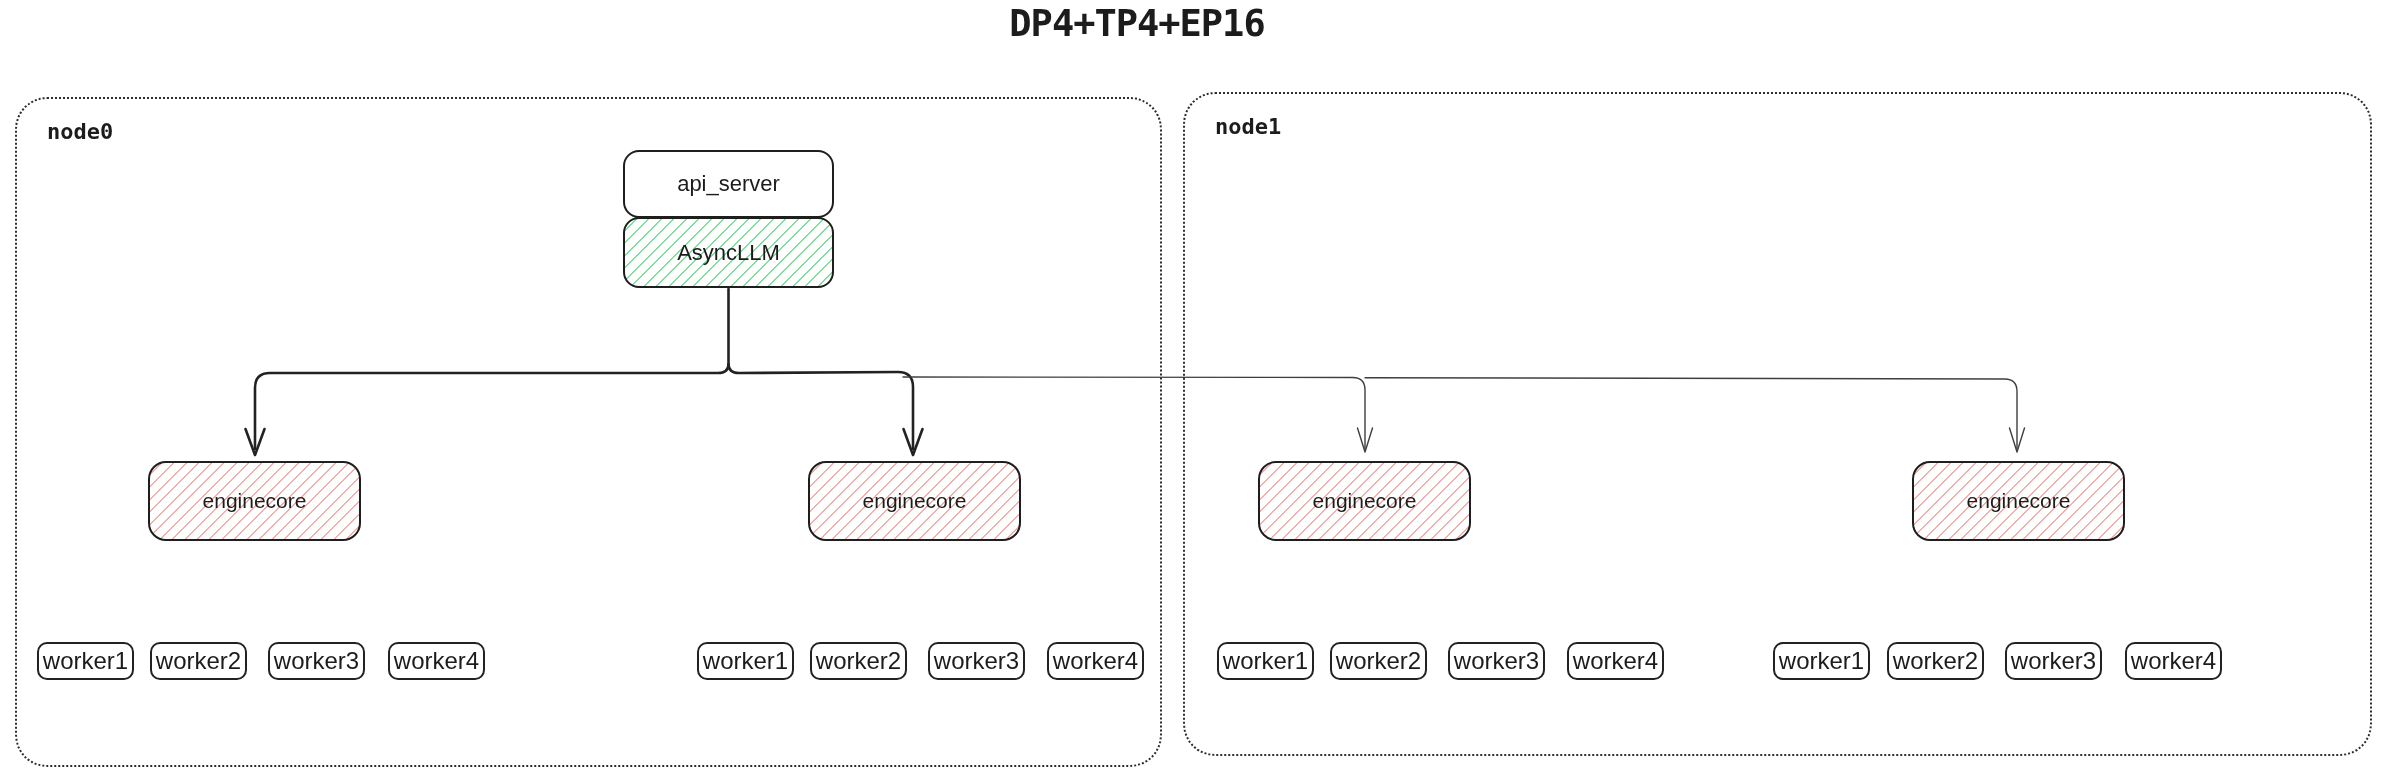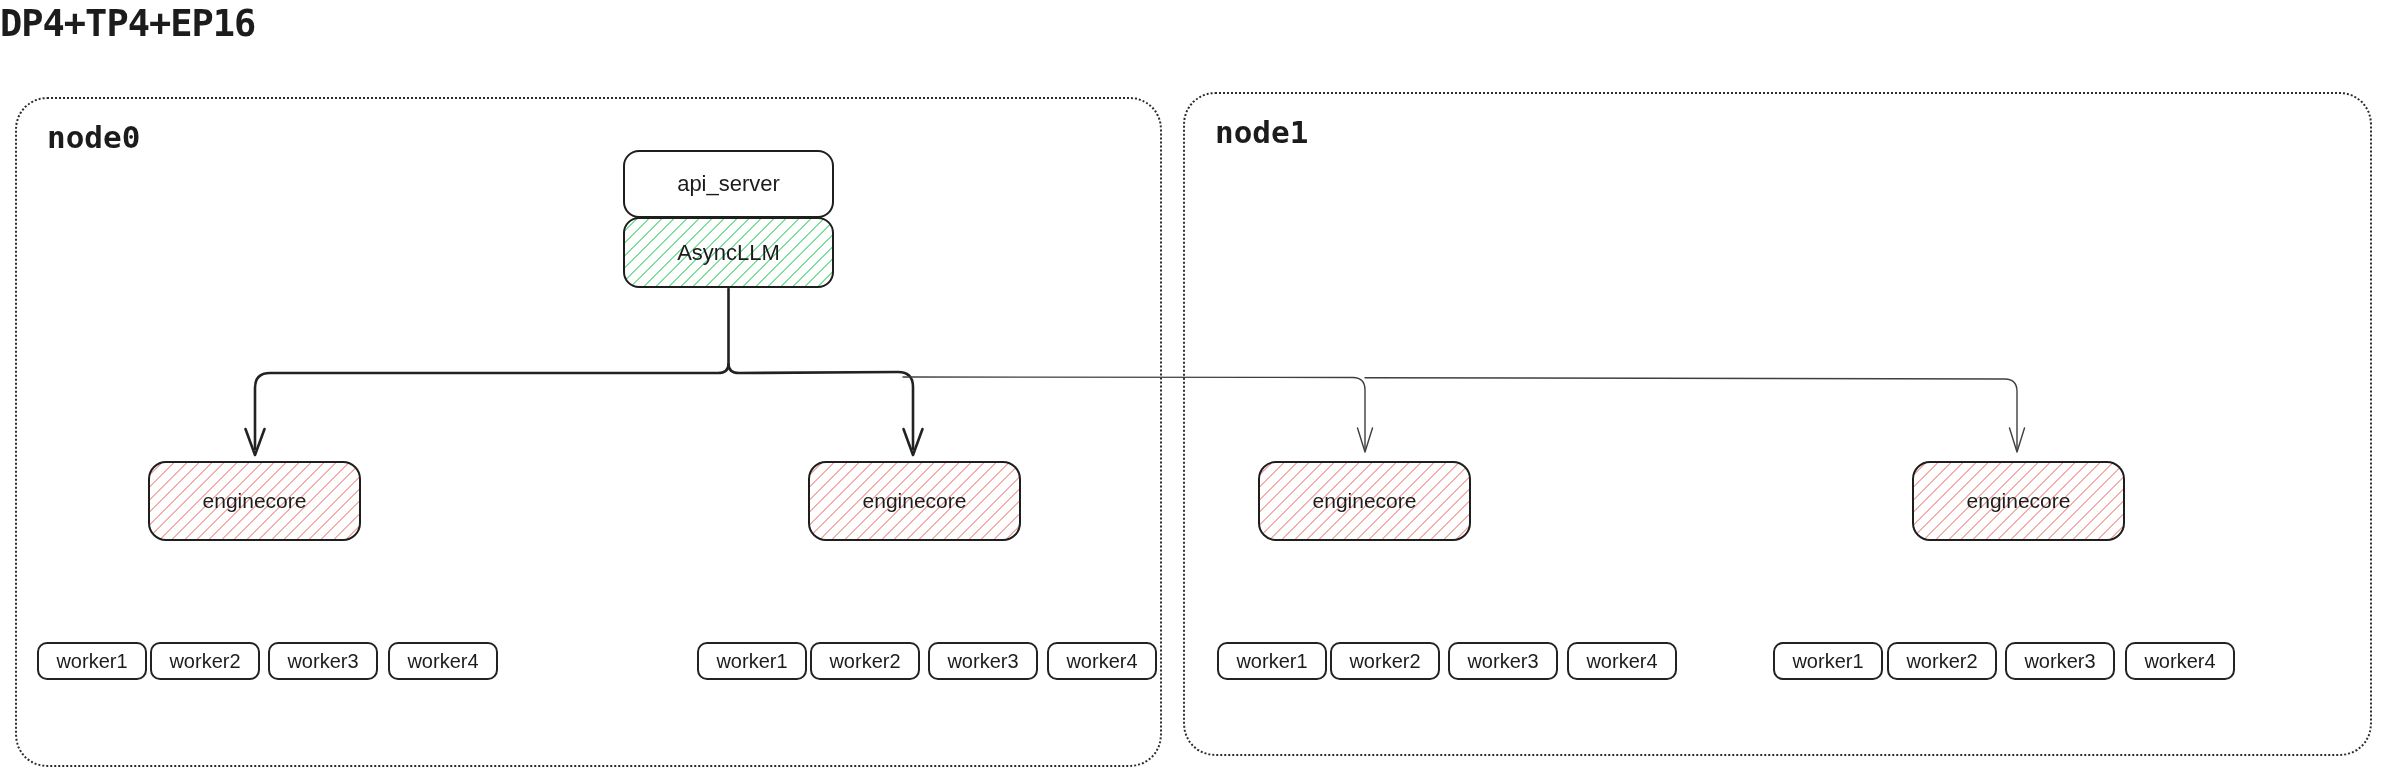--- a/index.html
+++ b/index.html
@@ -9,39 +9,39 @@
     height:773px;
     background:#ffffff;
     font-family:"Liberation Sans", sans-serif;
     color:#1e1e1e;
     overflow:hidden;
   }
   .diagram-title{
     position:absolute;
     left:0; top:2px;
     width:2274px;
-    text-align:left;
+    text-align:center;
     font-family:"DejaVu Sans Mono", monospace;
     font-weight:700;
     font-size:37px;
     letter-spacing:-1px;
     color:#1c1c1c;
   }
   .node-box{
     position:absolute;
     border:2.5px dotted #2d2d2d;
     border-radius:32px;
     background:transparent;
   }
   .node-box .node-label{
     position:absolute;
     left:30px; top:20px;
     font-family:"DejaVu Sans Mono", monospace;
     font-weight:700;
-    font-size:31px;
+    font-size:22px;
     color:#1c1c1c;
   }
   #node0{left:15px; top:97px; width:1143px; height:666px;}
   #node1{left:1183px; top:92px; width:1185px; height:660px;text-align:center;}
 
   .shape{
     position:absolute;
     box-sizing:border-box;
     border:2.5px solid var(--border-col,#1e1e1e);
     display:flex;
@@ -77,29 +77,29 @@
     background-color:#ffffff;
   }
   #ec1{left:148px;}
   #ec2{left:808px;}
   #ec3{left:1258px;}
   #ec4{left:1912px;}
 
   .worker{
     position:absolute;
     top:642px;
-    width:110px; height:38px;
+    width:97px; height:38px;
     box-sizing:border-box;
     border:2px solid #222222;
     border-radius:10px;
     background:#ffffff;
     display:flex;
     align-items:center;
     justify-content:center;
-    font-size:20px;
+    font-size:24px;
     color:#1c1c1c;
   }
   .connectors{
     position:absolute;
     left:0; top:0;
     width:2383px; height:773px;
     pointer-events:none;
     z-index:3;
   }
 </style>

